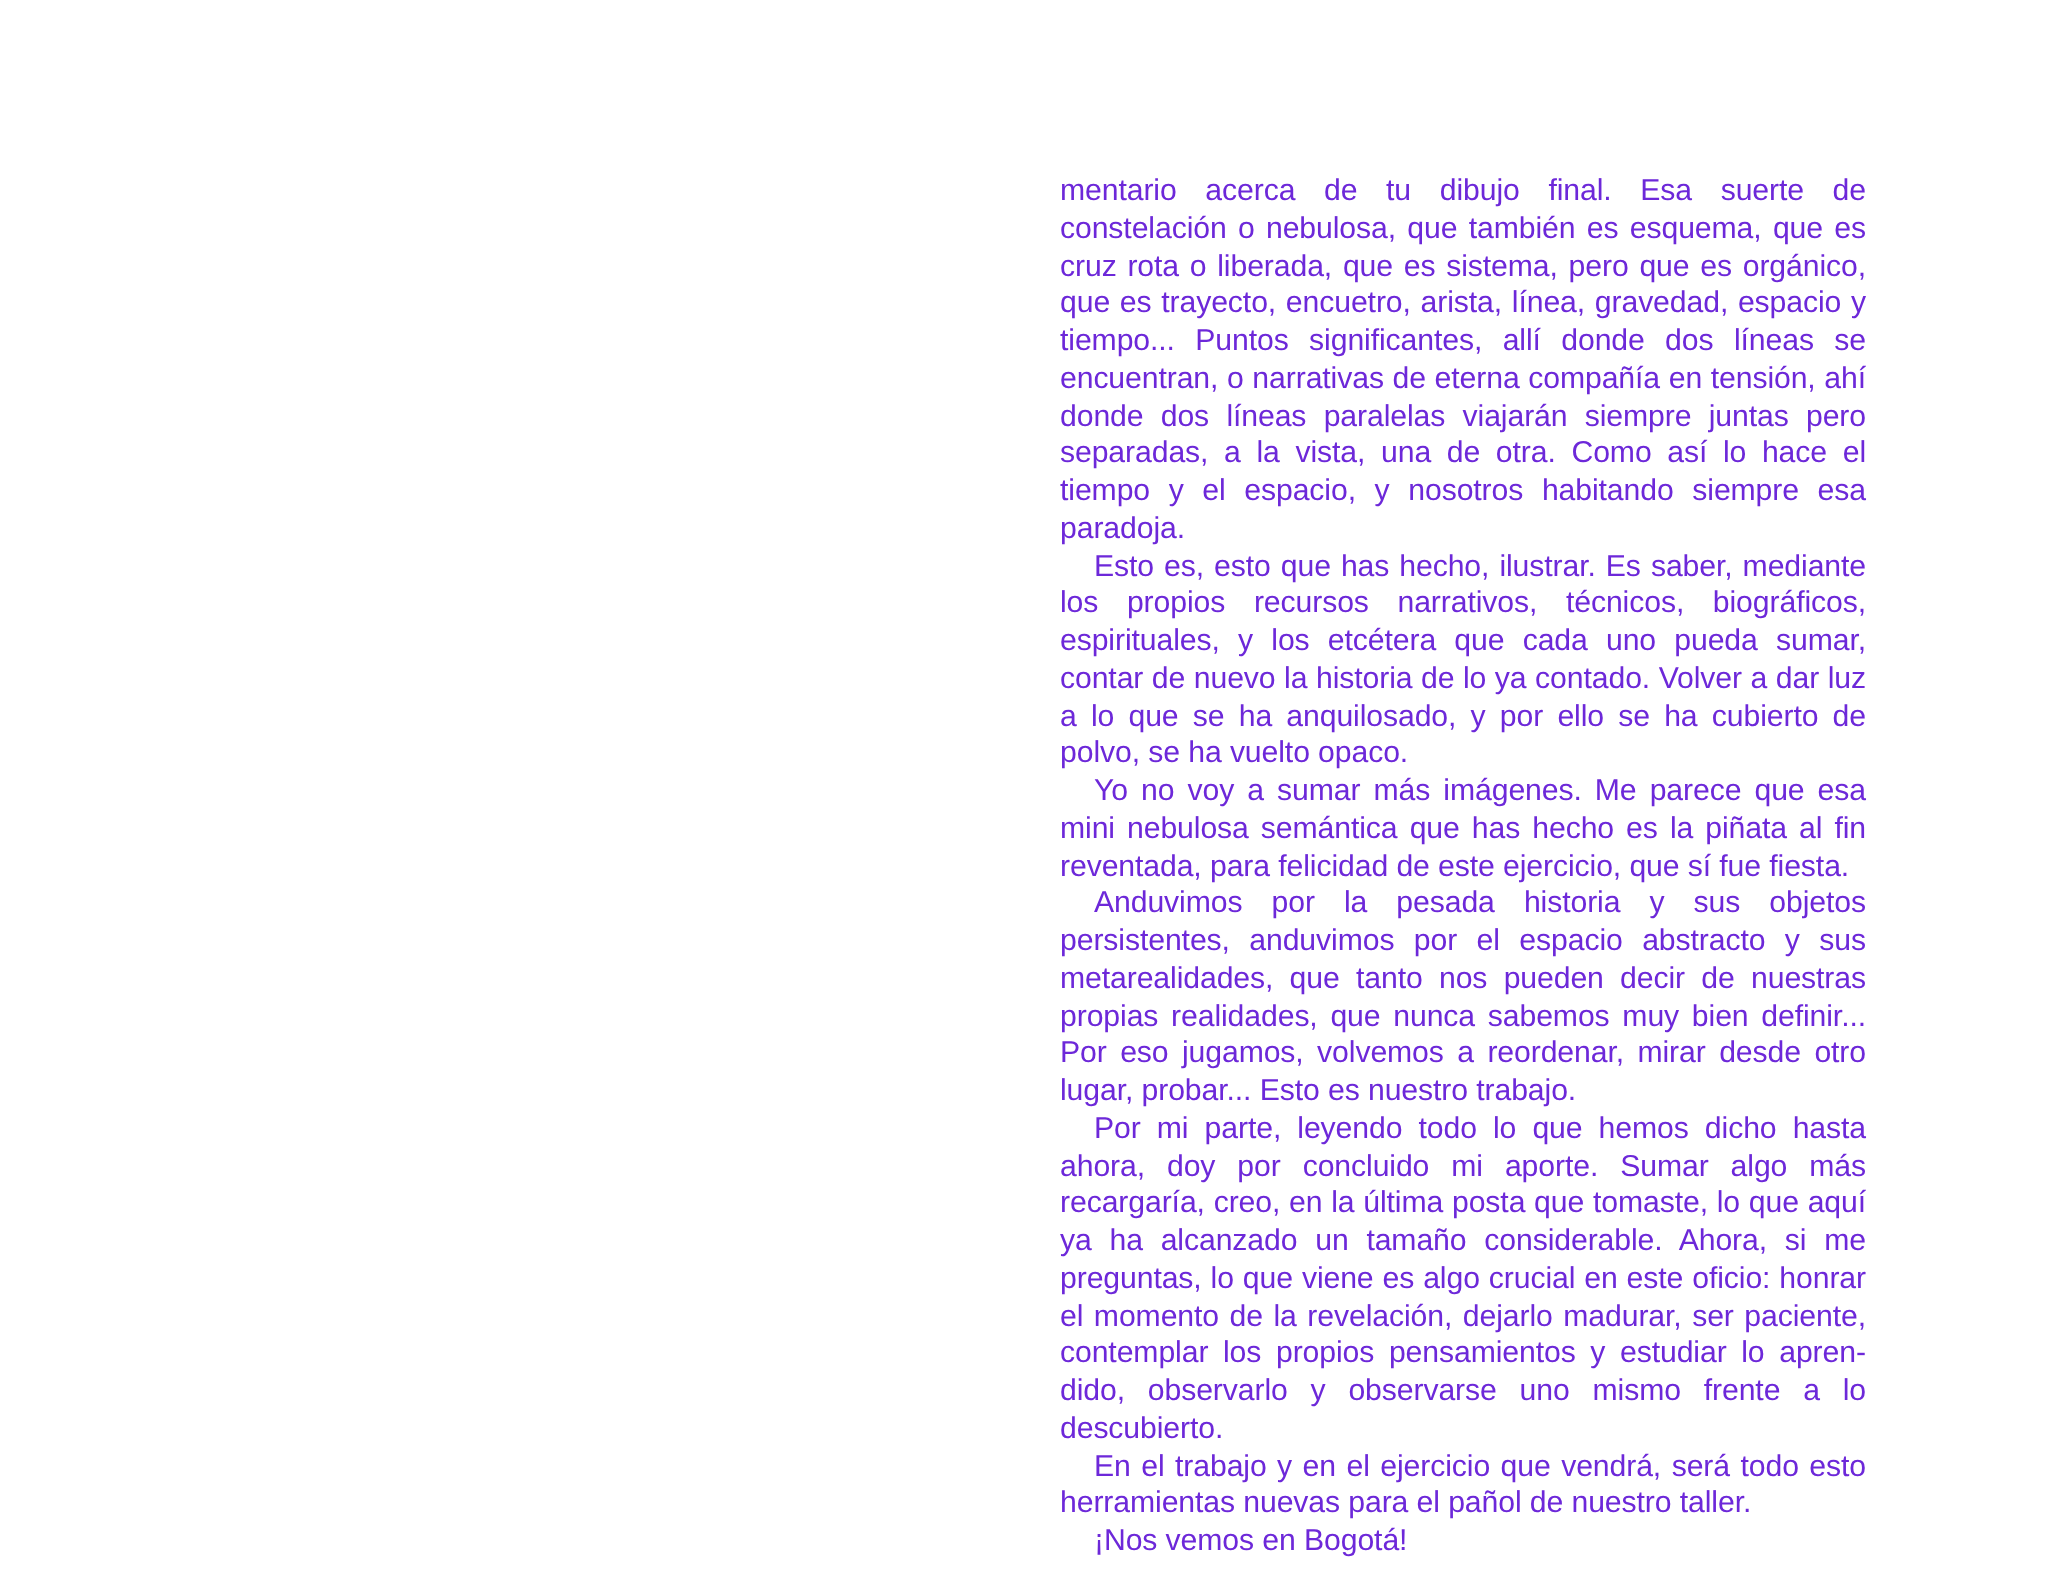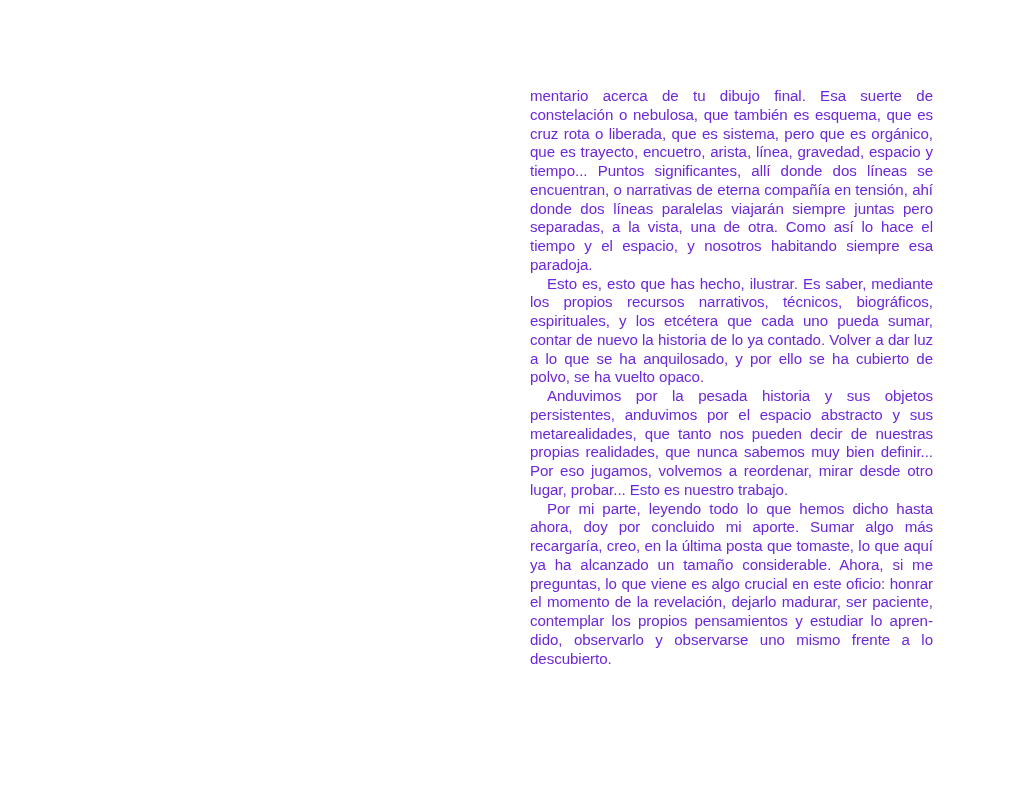--- a/index.html
+++ b/index.html
@@ -49,17 +49,20 @@
 </head>
 <body>
 
 <div class="spread">
   <div class="page page-left"></div>
 
   <div class="page page-right">
     <div class="text-block">
       <p class="continued">mentario acerca de tu dibujo final. Esa suerte de constelación o ne­bulosa, que también es esquema, que es cruz rota o liberada, que es sistema, pero que es orgánico, que es trayecto, encuetro, arista, línea, gravedad, espacio y tiempo... Puntos significantes, allí donde dos líneas se encuentran, o narrativas de eterna compañía en tensión, ahí donde dos líneas paralelas viajarán siempre juntas pero separadas, a la vista, una de otra. Como así lo hace el tiempo y el espacio, y no­sotros habitando siempre esa paradoja.</p>
       <p>Esto es, esto que has hecho, ilustrar. Es saber, mediante los pro­pios recursos narrativos, técnicos, biográficos, espirituales, y los et­cétera que cada uno pueda sumar, contar de nuevo la historia de lo ya contado. Volver a dar luz a lo que se ha anquilosado, y por ello se ha cubierto de polvo, se ha vuelto opaco.</p>
+      <p>Yo no voy a sumar más imágenes. Me parece que esa mini ne­bulosa semántica que has hecho es la piñata al fin reventada, para felicidad de este ejercicio, que sí fue fiesta.</p>
       <p>Anduvimos por la pesada historia y sus objetos persistentes, an­duvimos por el espacio abstracto y sus metarealidades, que tanto nos pueden decir de nuestras propias realidades, que nunca sabemos muy bien definir... Por eso jugamos, volvemos a reordenar, mirar desde otro lugar, probar... Esto es nuestro trabajo.</p>
       <p>Por mi parte, leyendo todo lo que hemos dicho hasta ahora, doy por concluido mi aporte. Sumar algo más recargaría, creo, en la úl­tima posta que tomaste, lo que aquí ya ha alcanzado un tamaño considerable. Ahora, si me preguntas, lo que viene es algo crucial en este oficio: honrar el momento de la revelación, dejarlo madurar, ser paciente, contemplar los propios pensamientos y estudiar lo apren­dido, observarlo y observarse uno mismo frente a lo descubierto.</p>
+      <p>En el trabajo y en el ejercicio que vendrá, será todo esto herra­mientas nuevas para el pañol de nuestro taller.</p>
+      <p>¡Nos vemos en Bogotá!</p>
     </div>
   </div>
 </div>
 
 </body></html>

